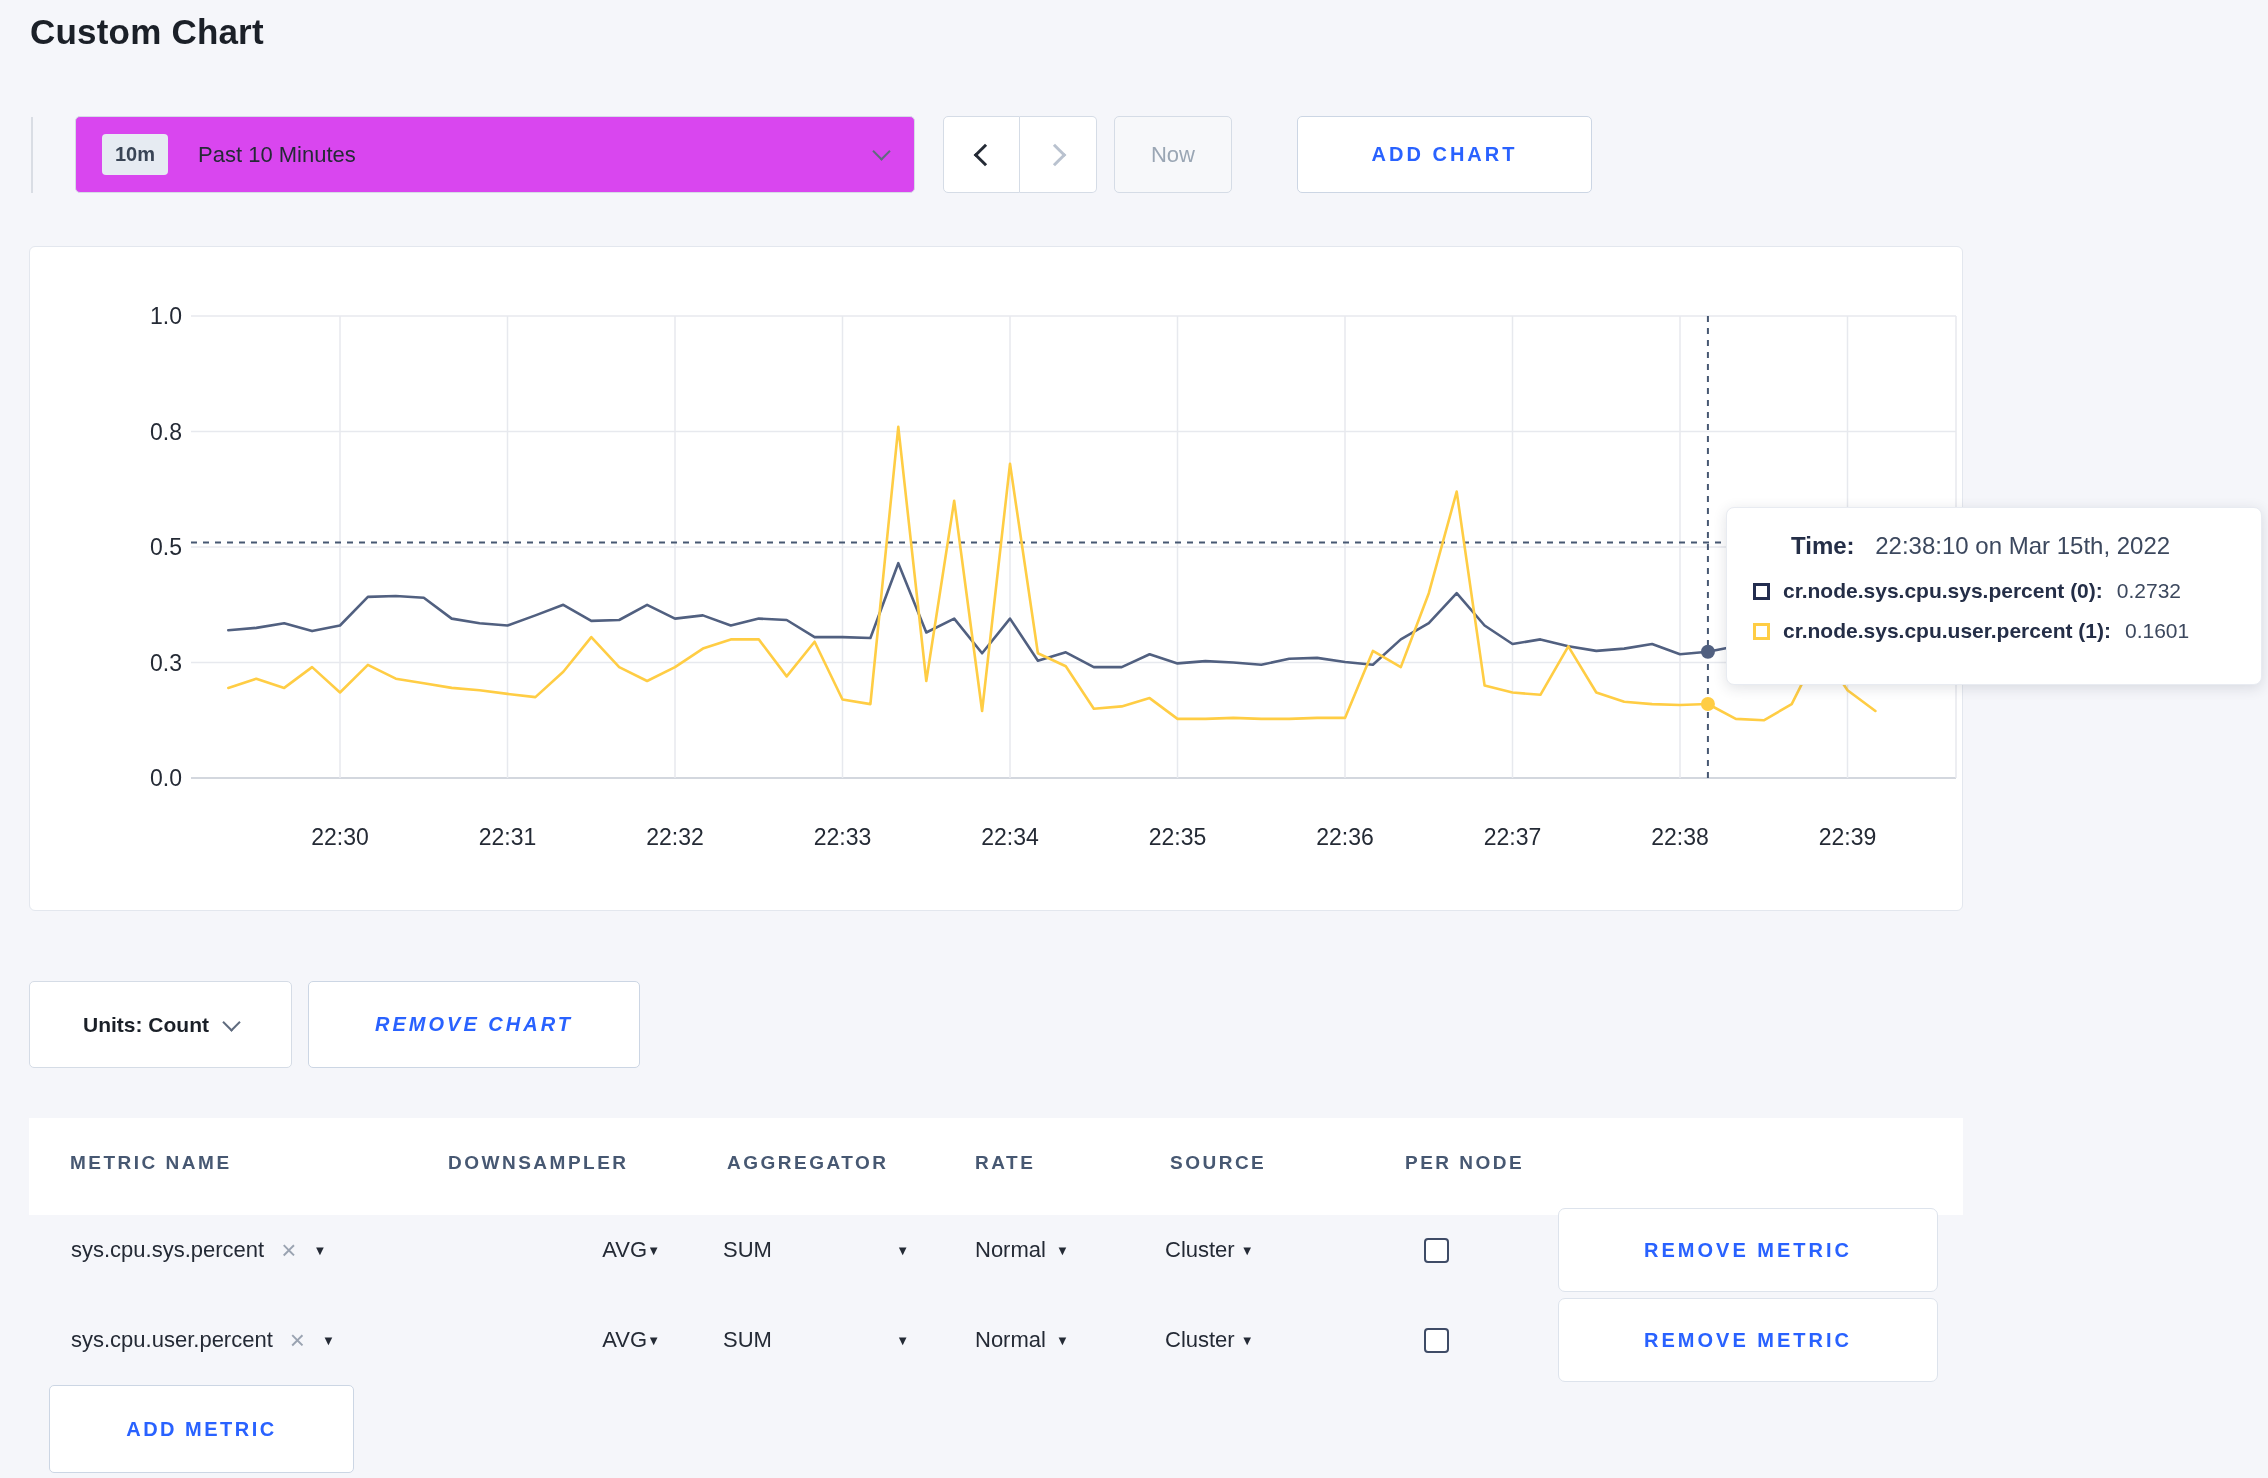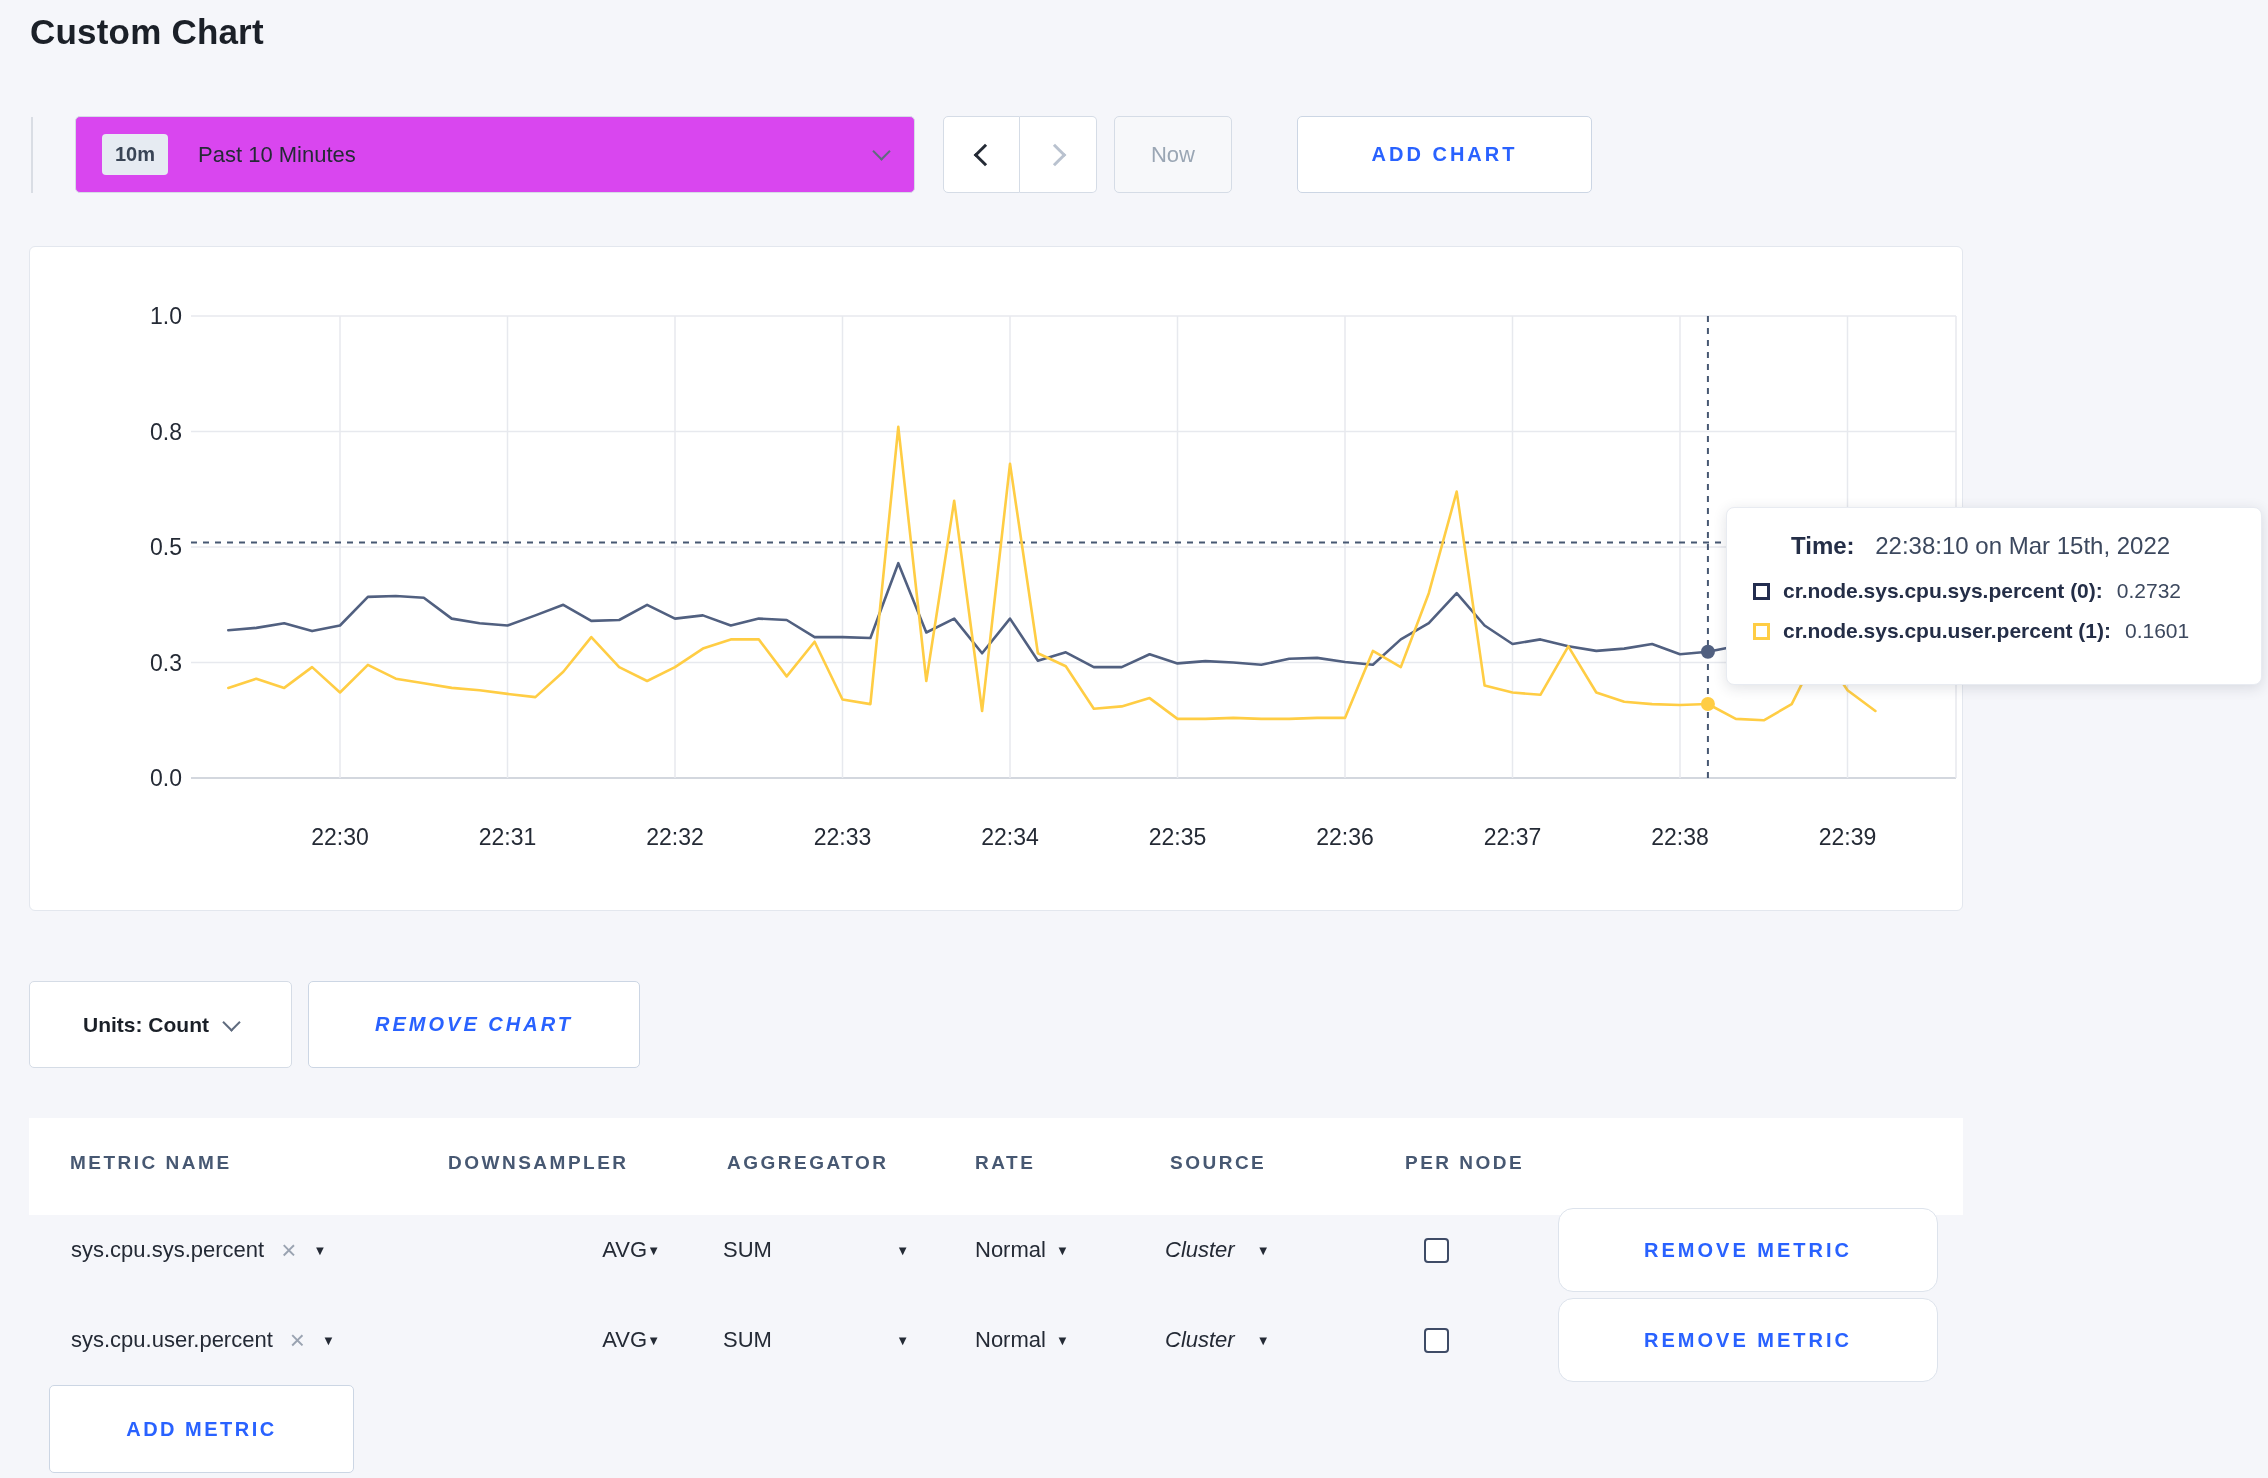--- a/index.html
+++ b/index.html
@@ -59,25 +59,25 @@
   .th.c0{left:41px;} .th.c1{left:419px;} .th.c2{left:698px;} .th.c3{left:946px;} .th.c4{left:1141px;} .th.c5{left:1336px;margin-left:40px;}
 
   .metric-row { left:29px; width:1934px; height:92px; }
   .metric-row .cell { position:absolute; display:flex; align-items:center; font-size:22px; color:#242a35; height:92px; }
   .cell-metric { left:42px; gap:17px; }
   .x-icon { color:#9aa3b1; font-size:26px; line-height:1; cursor:pointer; }
   .tri { font-size:13px; color:#242a35; cursor:pointer; }
   .cell-down { left:419px; width:212px; justify-content:flex-end; }
   .cell-agg  { left:694px; width:186px; justify-content:space-between; }
   .cell-rate { left:946px; gap:10px; }
-  .cell-source { left:1136px; gap:22px;font-style:italic; }
+  .cell-source { left:1136px; gap:6px; }
   .cell-pernode { left:1395px; }
   .checkbox { width:25px; height:25px; border:2px solid #3e4b66; border-radius:4px; background:#fff; cursor:pointer; }
   .cell-remove { left:1529px; }
-  .remove-metric { width:380px; height:84px; border-radius:15px; border-color:#dde3ec; }
+  .remove-metric { width:380px; height:84px; border-radius:7px; border-color:#dde3ec; }
 
   .add-metric { left:49px; top:1385px; width:305px; height:88px; letter-spacing:2.5px; }
 </style>
 </head>
 <body>
 
 <div class="abs page-title">Custom Chart</div>
 
 <div class="abs toolbar-divider"></div>
 

